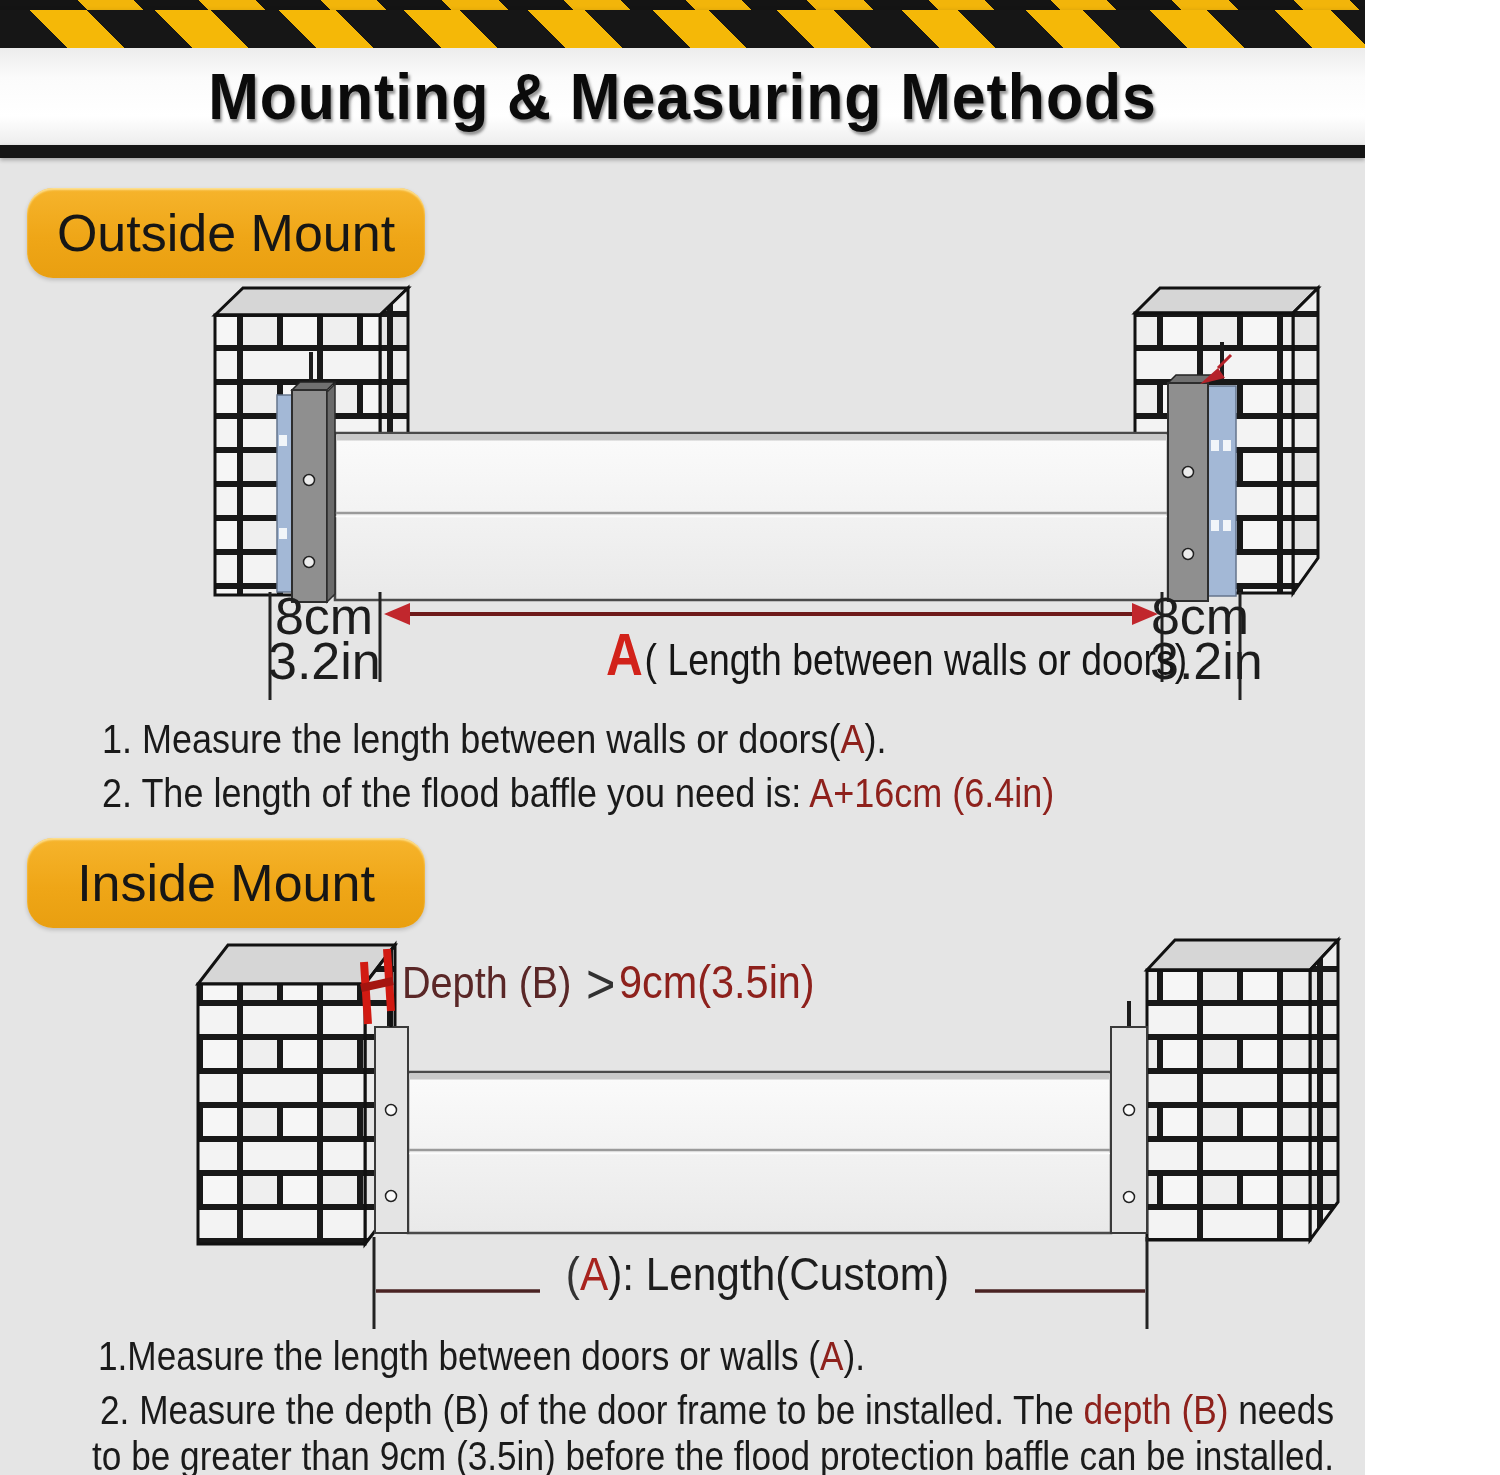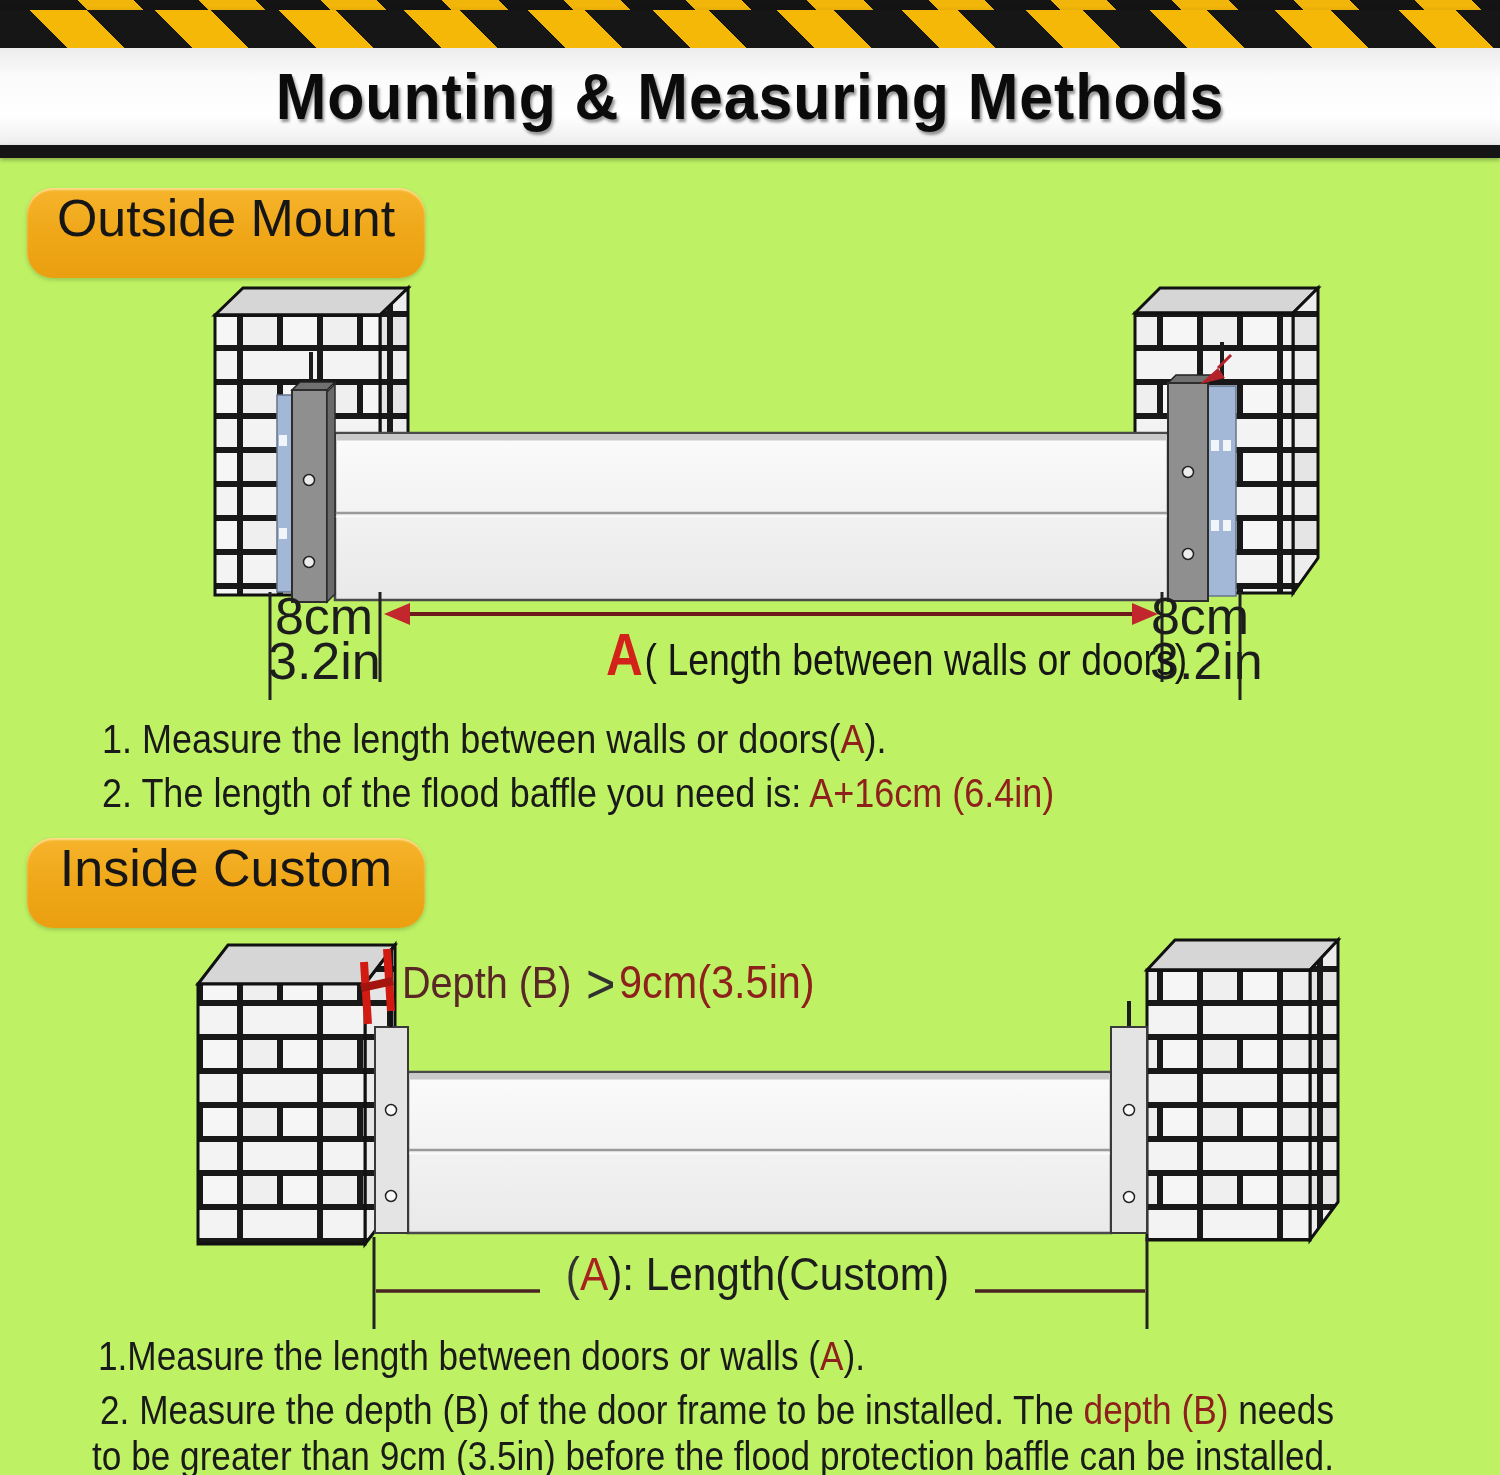--- a/index.html
+++ b/index.html
@@ -1,38 +1,38 @@
 <!DOCTYPE html>
 <html><head>
 <meta charset="utf-8">
 <style>
   * { margin:0; padding:0; box-sizing:border-box; }
   body { background:#ffffff; font-family:"Liberation Sans", sans-serif; }
-  .page { position:relative; width:1500px; height:1475px; background:#bef264; overflow:hidden; }
+  .page { position:relative; width:1365px; height:1475px; background:#e5e5e5; overflow:hidden; }
 
   
   .hazard-top { position:absolute; left:0; top:0; width:100%; height:10px;
     background:repeating-linear-gradient(45deg,#141414 0 46px,#f2b50a 46px 86px);
     background-position:22px 0; }
   .hazard-band { position:absolute; left:0; top:10px; width:100%; height:38px;
     background:repeating-linear-gradient(45deg,#161616 0 48px,#f5b807 48px 88px);
     box-shadow:0 3px 6px rgba(0,0,0,.35); }
   .title-band { position:absolute; left:0; top:48px; width:100%; height:97px;
     background:linear-gradient(180deg,#ececec 0%,#fbfbfb 30%,#ffffff 70%,#ededed 100%); }
   .page-title { position:absolute; left:0; top:60px; width:100%; text-align:center;
     font-size:64px; font-weight:700; color:#0b0b0b; letter-spacing:1px;
     transform:scaleX(.95); transform-origin:center top;
     text-shadow:2px 3px 3px rgba(60,60,60,.55), 0 1px 0 #fff; }
   .black-bar { position:absolute; left:0; top:145px; width:100%; height:13px;
     background:#151515; box-shadow:0 2px 4px rgba(0,0,0,.3); }
 
   
   .section-label { position:absolute; left:27px; width:398px; height:90px;
     background:linear-gradient(180deg,#f6b42c 0%,#efa617 55%,#e99f10 100%);
-    border-radius:26px; display:flex; justify-content:center;
+    border-radius:26px; display:flex; align-items:center; justify-content:center;
     font-size:52px; color:#161616; box-shadow:inset 0 2px 2px rgba(255,235,170,.8), 0 2px 4px rgba(0,0,0,.18); }
   .label-outside { top:188px; }
   .label-inside  { top:838px; }
 
   
   .diagram { position:absolute; left:0; width:1500px; }
   #diagram-outside { top:280px; height:430px; }
   #diagram-inside  { top:935px; height:410px; }
 
   
@@ -166,21 +166,21 @@
   </div>
 
   <div class="step out-step1 cond">
     <span>1. Measure the length between walls or doors(</span><span class="red-text">A</span><span>).</span>
   </div>
   <div class="step out-step2 cond">
     <span>2. The length of the flood baffle you need is: </span><span class="red-text">A+16cm (6.4in)</span><span></span>
   </div>
 
   <div class="section-label label-inside">
-    <span>Inside Custom</span>
+    <span>Inside Mount</span>
   </div>
 
   <svg id="diagram-inside" class="diagram" viewBox="0 0 1500 410">
 
     <g>
       <polygon points="198,49 228,10 395,10 365,49" fill="#d6d6d6" stroke="#111" stroke-width="3"></polygon>
       <polygon points="365,49 395,10 395,270 365,309" fill="url(#brickside)" stroke="#111" stroke-width="3"></polygon>
       <rect x="198" y="49" width="167" height="260" fill="url(#brick)" stroke="#111" stroke-width="3"></rect>
     </g>
 

